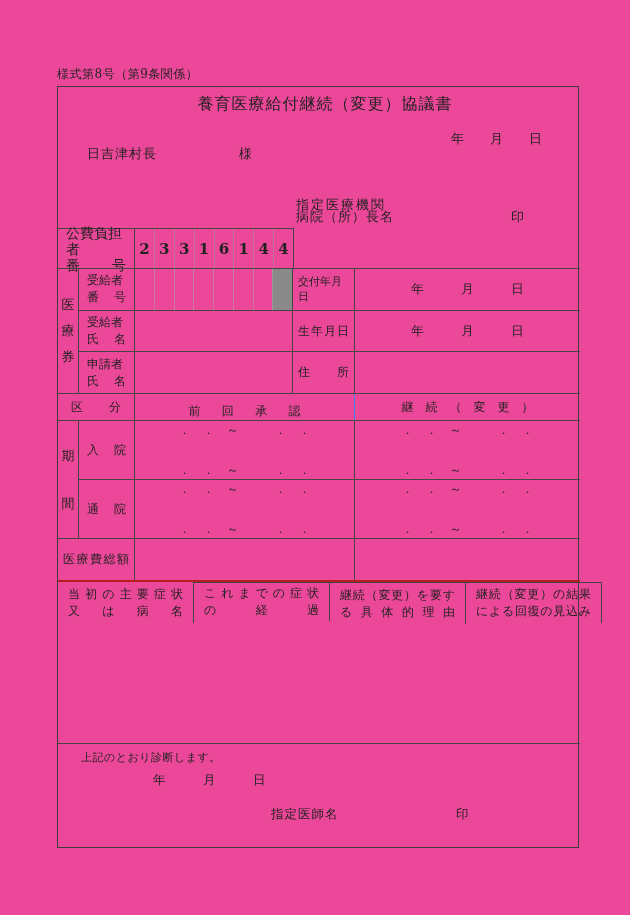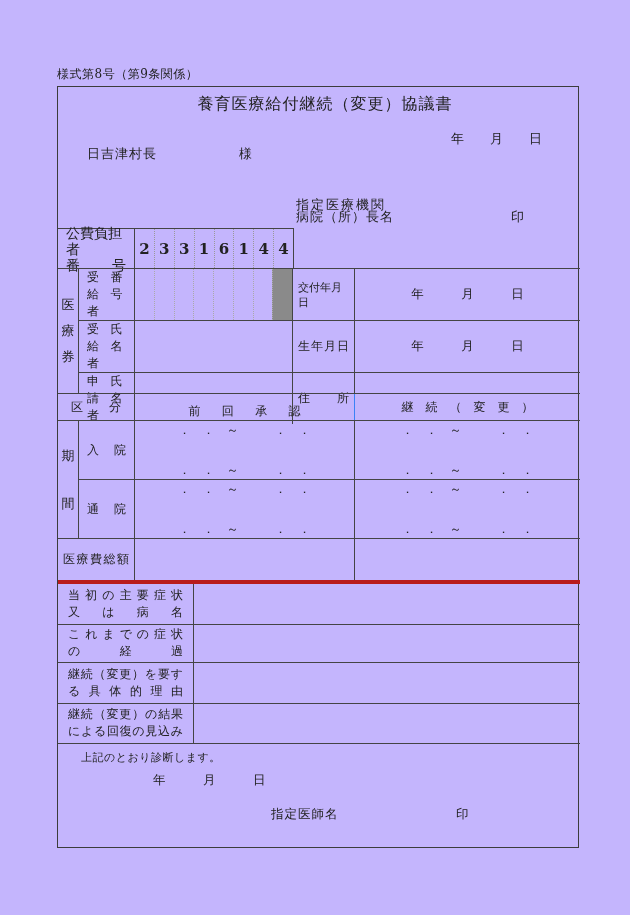--- a/index.html
+++ b/index.html
@@ -1,18 +1,18 @@
 <!DOCTYPE html>
 <html><head>
 <meta charset="utf-8">
 <style>
   * { margin:0; padding:0; box-sizing:border-box; }
   html,body { background:#ffffff; }
   .page {
-    position:relative; width:630px; height:915px; background:#c4b5fd;
+    position:relative; width:630px; height:915px; background:#ec4899;
     font-family:"DejaVu Serif","Liberation Serif",serif;
     color:#222; font-size:12px; overflow:hidden;
   }
   .caption { position:absolute; left:57px; top:66px; font-size:12px; letter-spacing:0.5px; }
   .form-box {
     position:absolute; left:57px; top:86px; width:522px; height:762px;
     border:1.2px solid #3c3c3c;
   }
   
   .hdr-title { position:absolute; top:7px; left:0; width:100%; text-align:center; font-size:16px; letter-spacing:1px; padding-left:14px; }
@@ -33,21 +33,21 @@
   .payer-label div { line-height:16px; font-size:14px; }
   .payer-cells { flex:1; display:flex; }
   .dcell { flex:1; display:flex; align-items:center; justify-content:center;
     font-size:15px; font-weight:bold; border-left:1px dotted #999; }
   .dcell:first-child { border-left:none; }
   
   .sec-voucher { position:absolute; top:181px; left:0; width:522px; height:125px; border-top:1px solid #444; display:flex; }
   .v-side { width:21px; border-right:1px solid #444; display:flex; flex-direction:column; align-items:center; justify-content:center; gap:8px; font-size:13px; }
   .v-rows { flex:1; display:flex; flex-direction:column; }
   .v-row { display:flex; flex:1; }
-  .v-label { width:56px; border-right:1px solid #444; display:flex; flex-direction:row; justify-content:center; padding:0 8px; }
+  .v-label { width:56px; border-right:1px solid #444; display:flex; flex-direction:column; justify-content:center; padding:0 8px; }
   .v-content { width:158px; border-right:1px solid #444; position:relative; }
   .v-cells { position:absolute; inset:0; display:flex; }
   .ecell { flex:1; border-left:1px dotted #aaa; }
   .ecell:first-child { border-left:none; }
   .v-rlabel { width:62px; border-right:1px solid #444; display:flex; align-items:center; justify-content:center; padding:0 5px; }
   .v-rvalue { flex:1; display:flex; align-items:center; justify-content:center; font-size:12.5px; }
   
   .sec-cat { position:absolute; top:306px; left:0; width:522px; height:27px; border-top:1px solid #444; display:flex; align-items:stretch; }
   .cat-label { width:77px; border-right:1px solid #444; display:flex; align-items:center; }
   .cat-label > div { width:100%; padding:0 13px; }
@@ -66,27 +66,27 @@
   .p-cell { width:220px; border-right:1px solid #444; display:flex; flex-direction:column; justify-content:space-between; padding:2px 0; }
   .p-cell.last { flex:1; width:auto; border-right:none; }
   .p-line { text-align:center; font-size:12px; line-height:14px; }
   
   .sec-total { position:absolute; top:451px; left:0; width:522px; height:42px; border-top:1px solid #444; display:flex;font-family:Liberation Serif, serif; }
   .t-label { width:77px; border-right:1px solid #444; display:flex; align-items:center; }
   .t-label > div { width:100%; padding:0 5px; }
   .t-cell1 { width:220px; border-right:1px solid #444; }
   .t-cell2 { flex:1; }
   
-  .sec-lower { position:absolute; top:493px; left:0; width:522px; height:163px; border-top:4px solid #b91c1c; display:flex; flex-direction:column; }
+  .sec-lower { position:absolute; top:493px; left:0; width:522px; height:163px; border-top:2px solid #b91c1c; display:flex; flex-direction:row; }
   .l-row { display:flex; }
   .l-row + .l-row { border-top:1px solid #444; }
   .l-label { width:136px; border-right:1px solid #444; display:flex; flex-direction:column; justify-content:center; padding:0 10px; }
   .l-label div { line-height:17px; }
   .l-content { flex:1; }
-  .lr1 { height:41px; } .lr2 { height:39px;gap:21px; } .lr3 { height:42px; } .lr4 { height:41px; }
+  .lr1 { height:41px; } .lr2 { height:39px; } .lr3 { height:42px; } .lr4 { height:41px; }
   
   .sec-footer { position:absolute; top:656px; left:0; width:522px; height:105px; border-top:1px solid #444; }
   .f-diag { position:absolute; top:6px; left:23px; font-size:11px; letter-spacing:0.5px; }
   .f-date { position:absolute; top:28px; left:95px; font-size:12.5px; }
   .f-doc  { position:absolute; top:62px; left:213px; font-size:12.5px; letter-spacing:1px; }
   .f-seal { position:absolute; top:62px; left:398px; font-size:12.5px; }
 </style>
 </head>
 <body>
 

